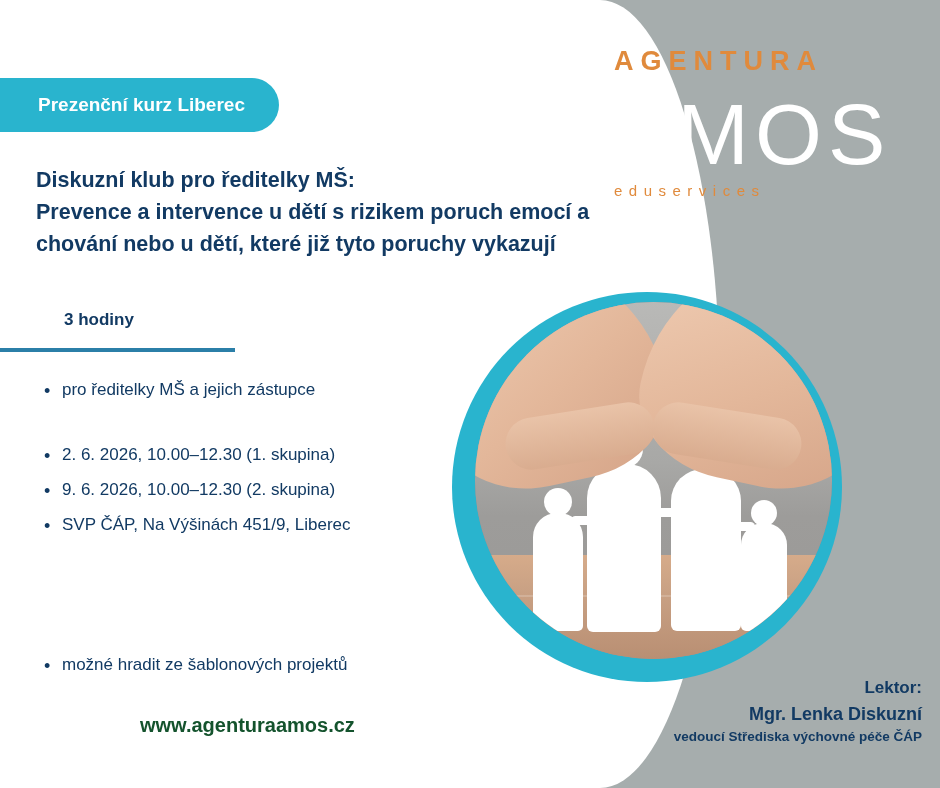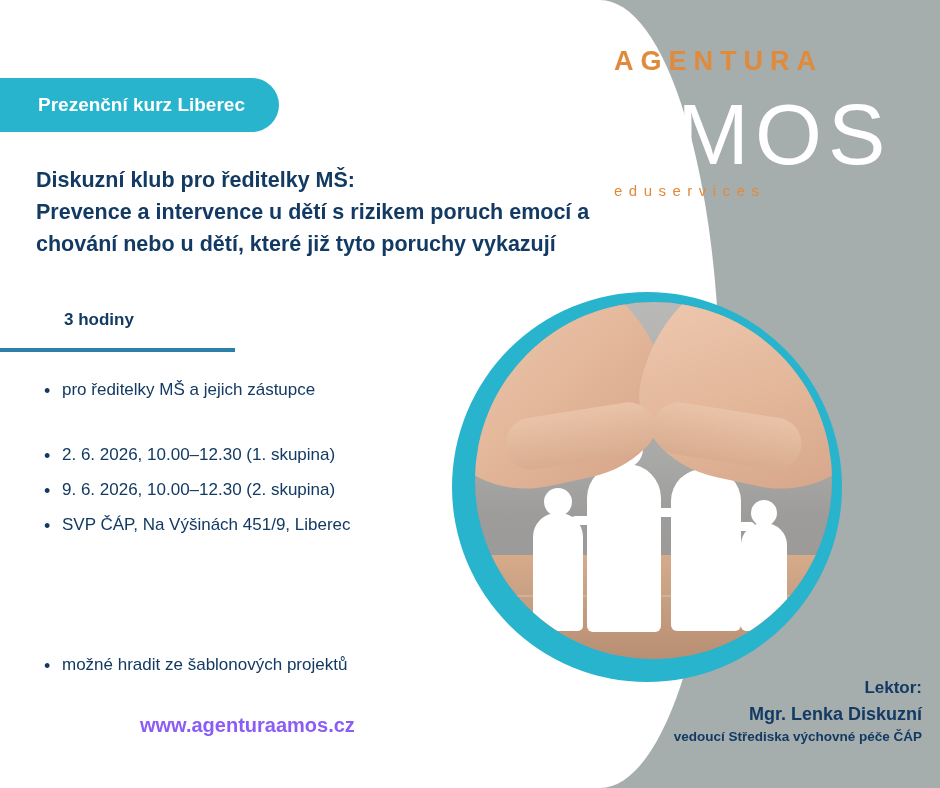--- a/index.html
+++ b/index.html
@@ -146,21 +146,21 @@
   }
   .bullet-text {
     line-height: 1.45;
   }
 
   
   .web {
     position: absolute;
     top: 714px;
     left: 140px;
-    color: #8b5cf6;
+    color: #14532d;
     font-size: 20px;
     font-weight: bold;
   }
 
   
   .photo-ring {
     position: absolute;
     top: 292px;
     left: 452px;
     width: 390px;

